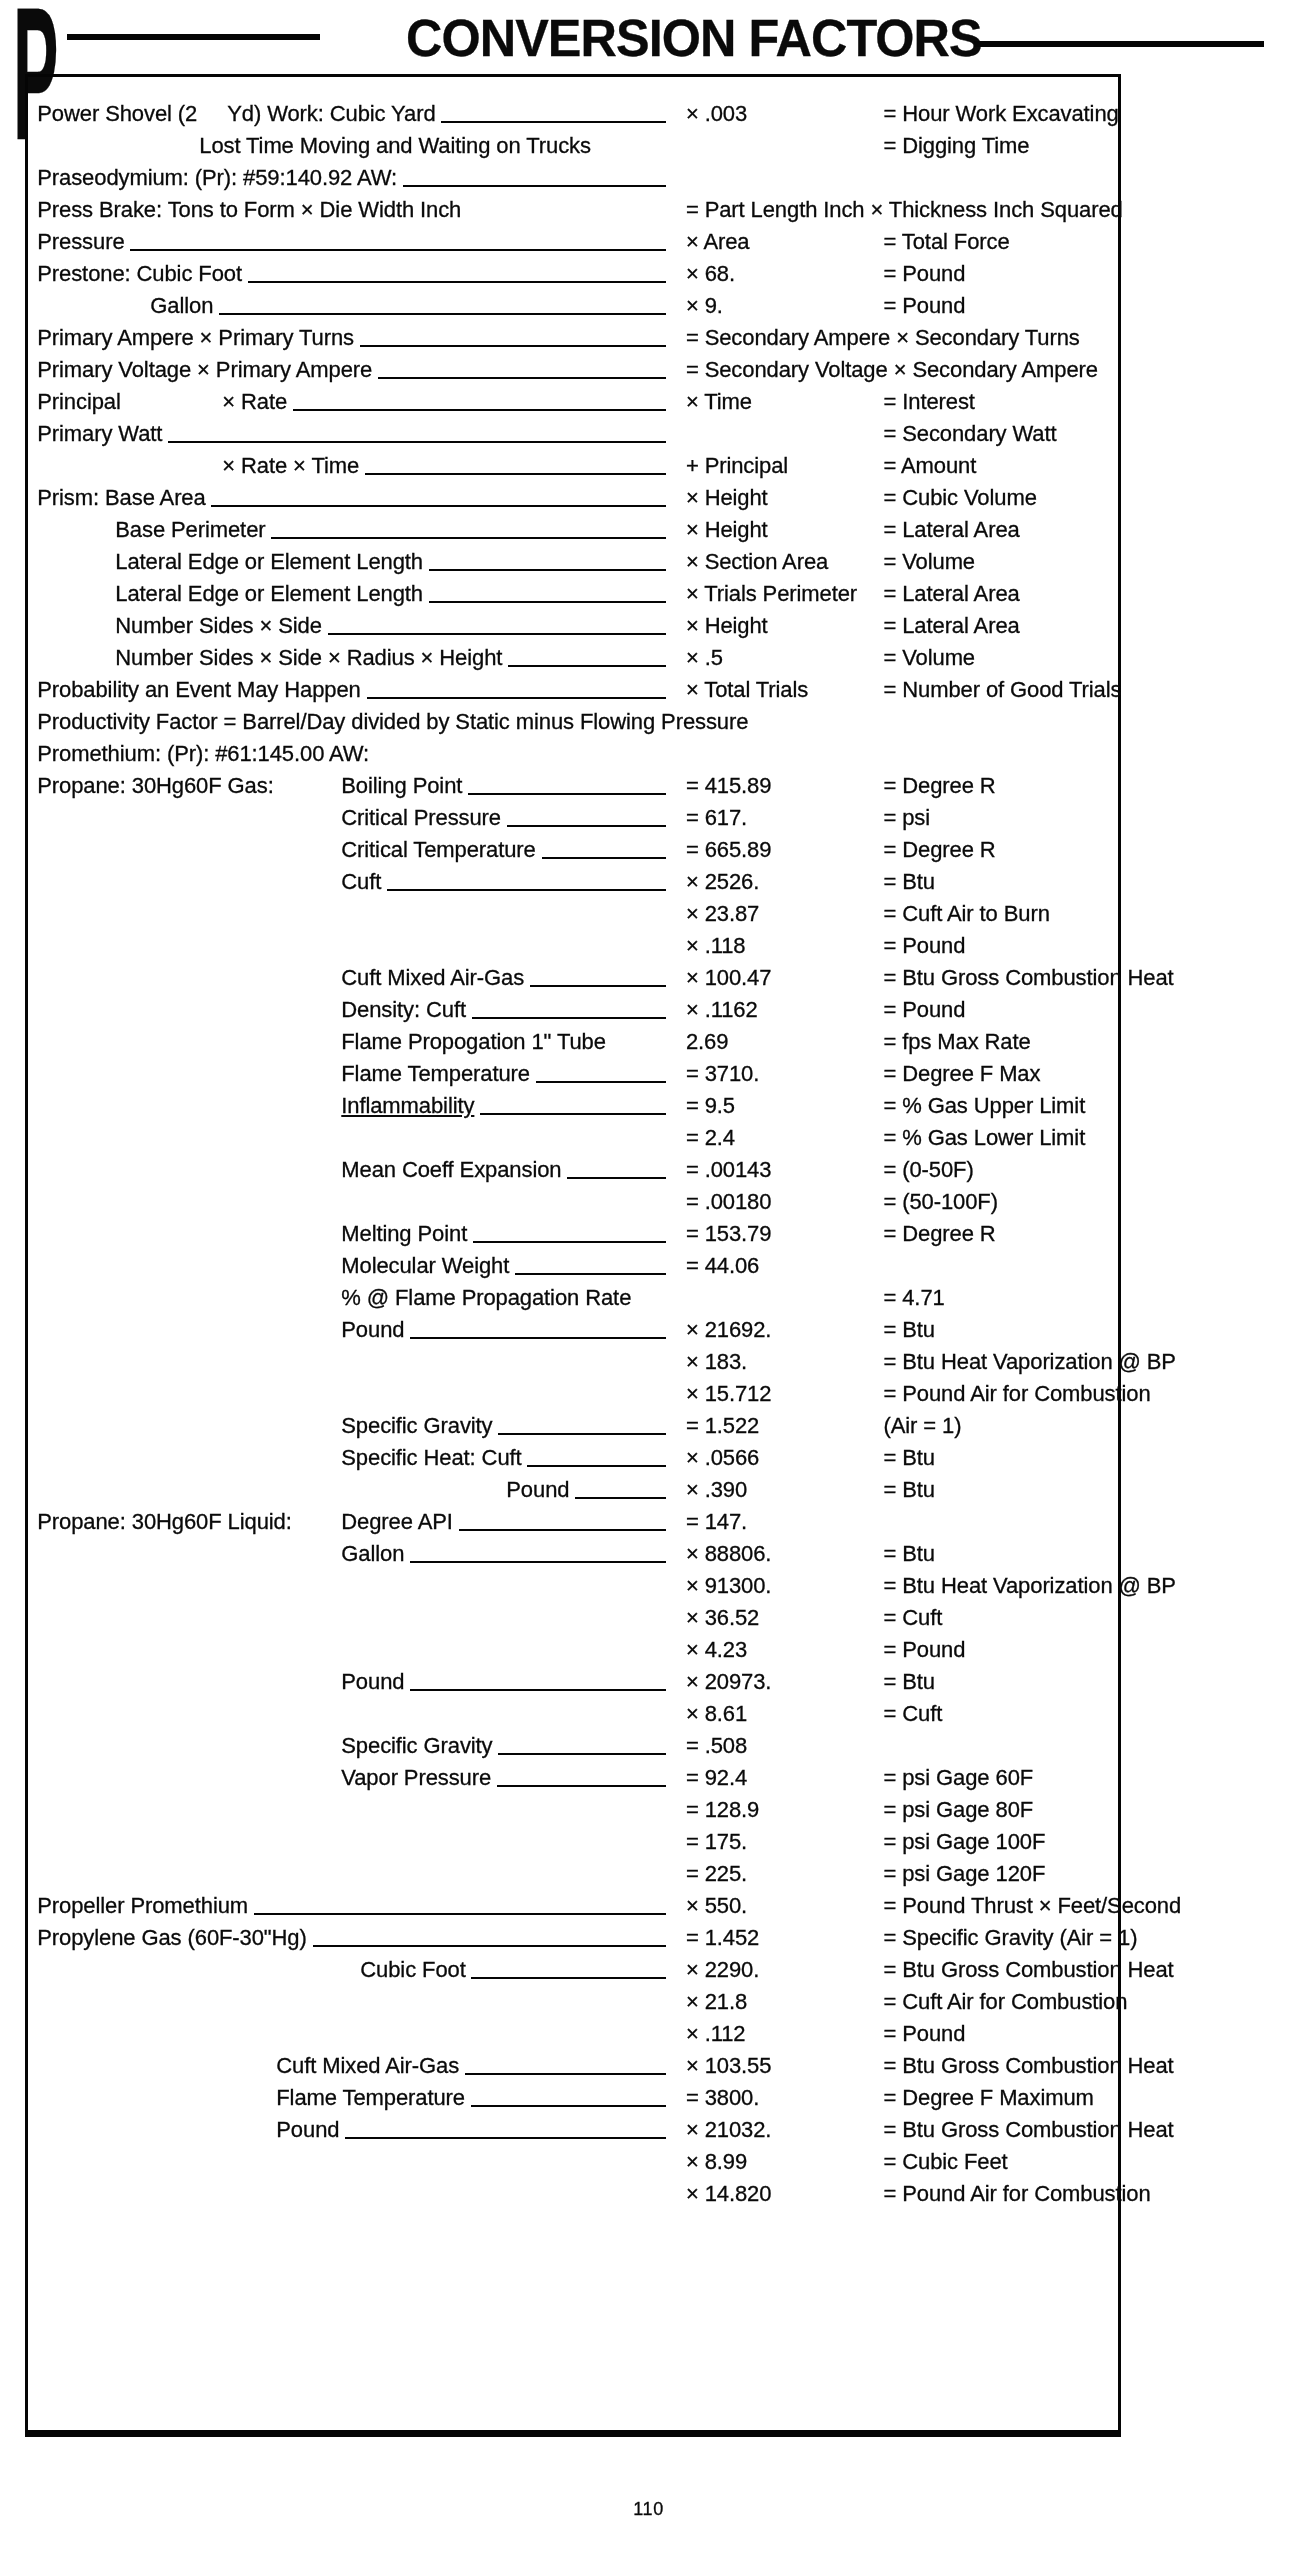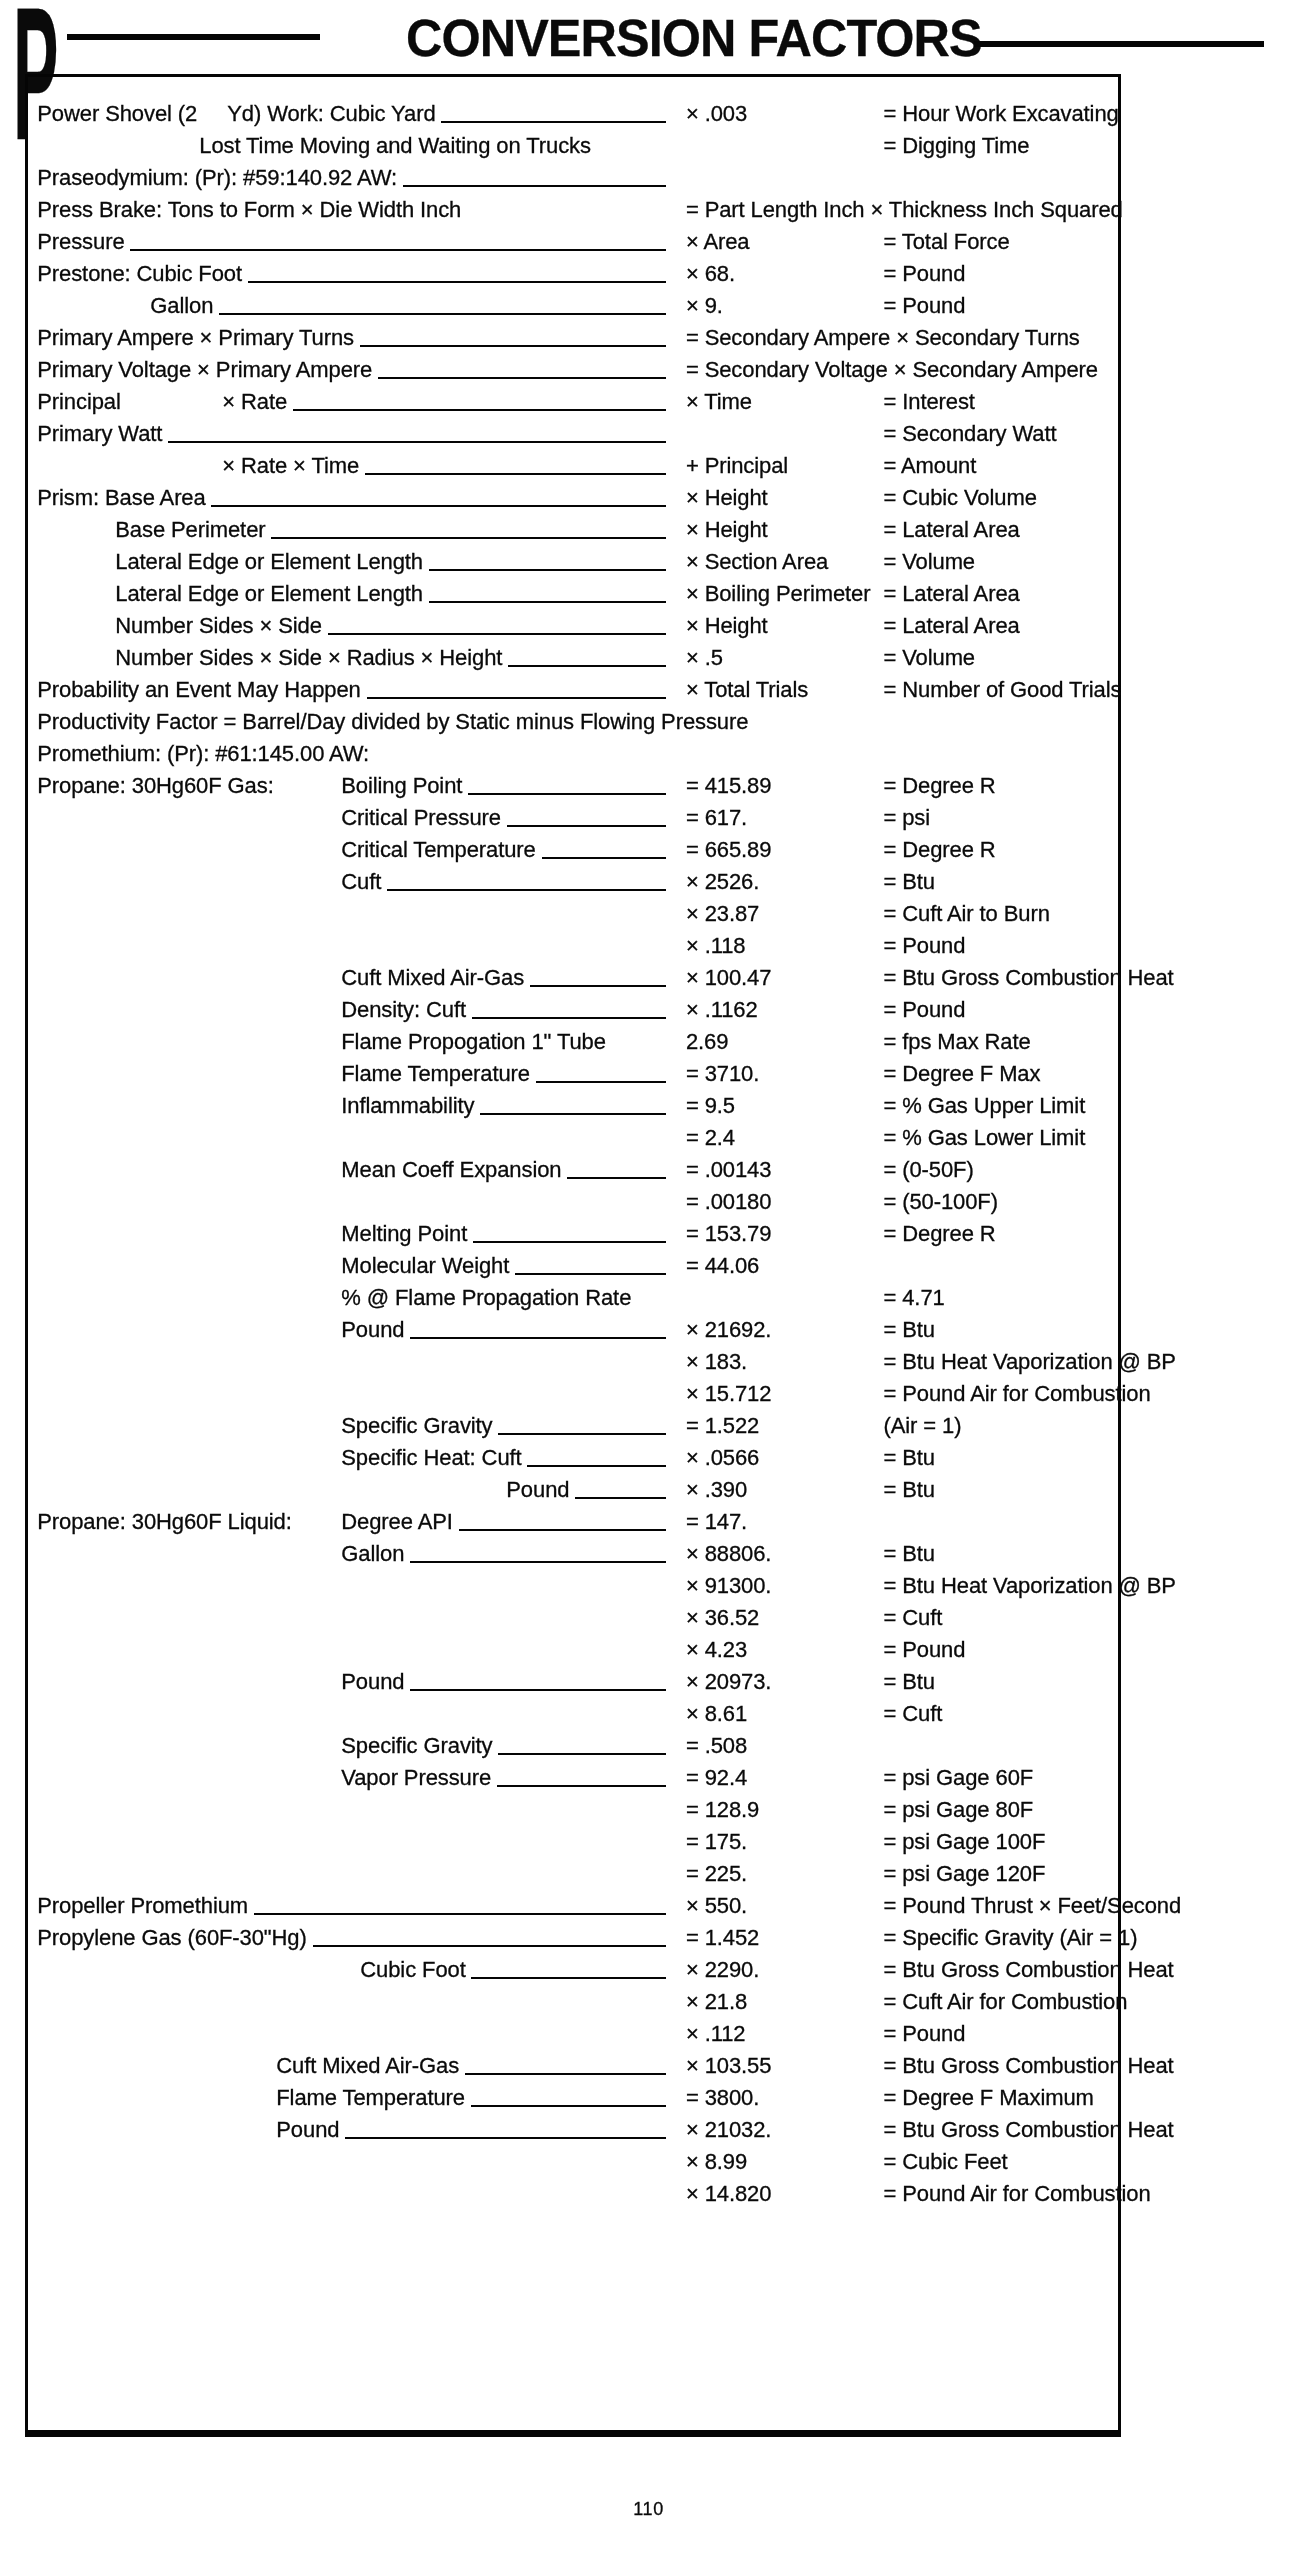--- a/index.html
+++ b/index.html
@@ -190,21 +190,21 @@
             <div class="fill"></div>
           </div>
           <div class="c2">× Section Area</div>
           <div class="c3">= Volume</div>
         </div>
         <div class="row">
           <div class="c1">
             <div class="lbl" style="margin-left: 78px;">Lateral Edge or Element Length</div>
             <div class="fill"></div>
           </div>
-          <div class="c2">× Boiling Perimeter</div>
+          <div class="c2">× Trials Perimeter</div>
           <div class="c3">= Lateral Area</div>
         </div>
         <div class="row">
           <div class="c1">
             <div class="lbl" style="margin-left: 78px;">Number Sides × Side</div>
             <div class="fill"></div>
           </div>
           <div class="c2">× Height</div>
           <div class="c3">= Lateral Area</div>
         </div>
@@ -307,21 +307,21 @@
         <div class="row">
           <div class="c1">
             <div class="lbl" style="margin-left: 304px;">Flame Temperature</div>
             <div class="fill"></div>
           </div>
           <div class="c2">= 3710.</div>
           <div class="c3">= Degree F Max</div>
         </div>
         <div class="row">
           <div class="c1">
-            <div class="lbl" style="margin-left: 304px;">Inflammability</div>
+            <div class="lbl" style="margin-left: 304px; text-decoration: underline;">Inflammability</div>
             <div class="fill"></div>
           </div>
           <div class="c2">= 9.5</div>
           <div class="c3">= % Gas Upper Limit</div>
         </div>
         <div class="row">
           <div class="c1">
             <div class="lbl"></div>
           </div>
           <div class="c2">= 2.4</div>

